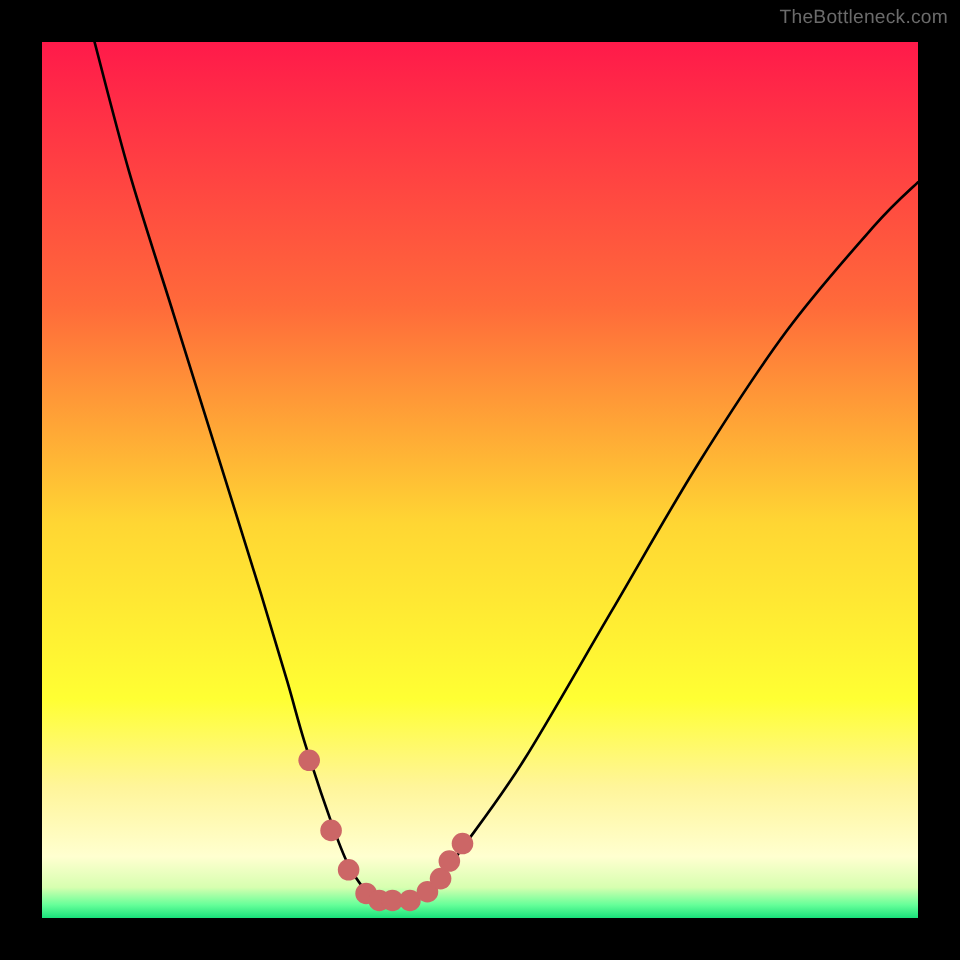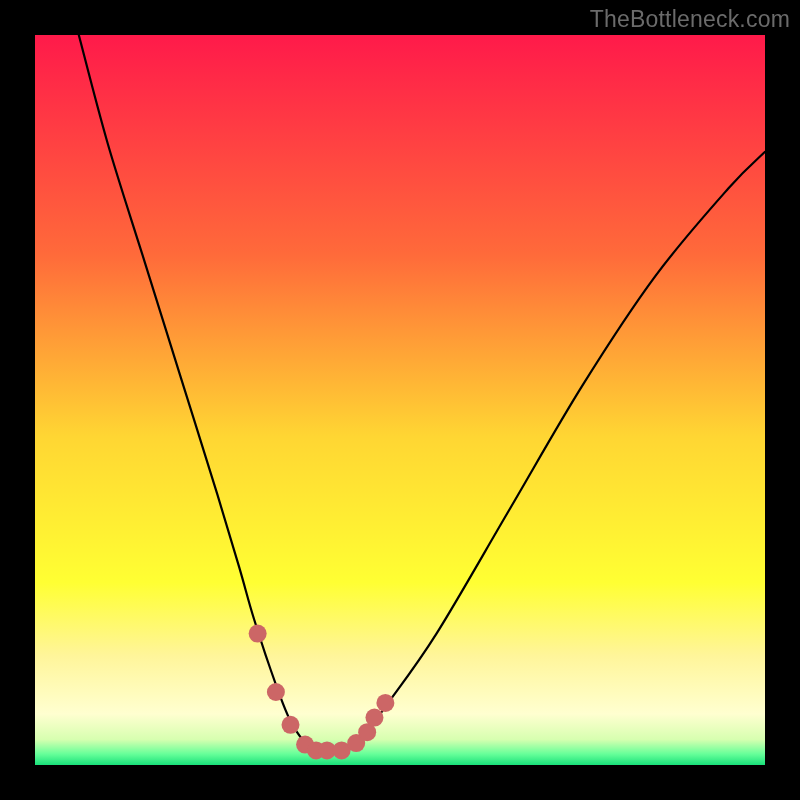--- a/index.html
+++ b/index.html
@@ -65,14 +65,14 @@
           <circle cx="292.00" cy="715.40" r="9" fill="#cc6666"></circle>
           <circle cx="306.60" cy="715.40" r="9" fill="#cc6666"></circle>
           <circle cx="321.20" cy="708.10" r="9" fill="#cc6666"></circle>
           <circle cx="332.15" cy="697.15" r="9" fill="#cc6666"></circle>
           <circle cx="339.45" cy="682.55" r="9" fill="#cc6666"></circle>
           <circle cx="350.40" cy="667.95" r="9" fill="#cc6666"></circle>
         </g>
       </svg>
     </div>
 
-  <div class="watermark" id="watermark" style="font-size: 23px; color: rgb(107, 107, 107); right: 10px; top: 6px;">TheBottleneck.com</div>
+  <div class="watermark" id="watermark" style="font-size: 16px; color: rgb(107, 107, 107); right: 10px; top: 6px;">TheBottleneck.com</div>
 </div>
 
 </body></html>

